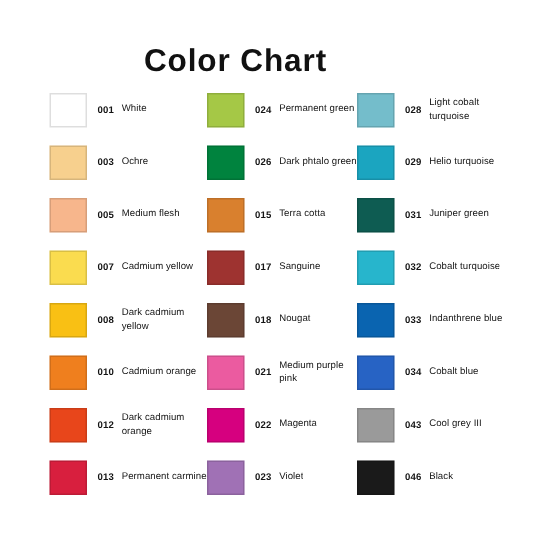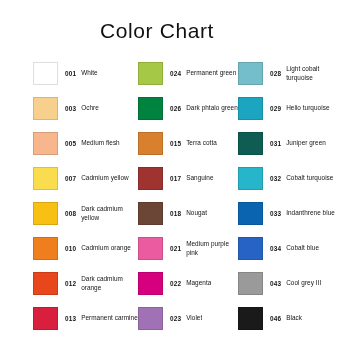--- a/index.html
+++ b/index.html
@@ -17,26 +17,26 @@
 
   #chart-page {
     position: relative;
     width: 360px;
     height: 360px;
     box-sizing: border-box;
   }
 
   #chart-title {
     position: absolute;
-    top: 19px;
+    top: 29px;
     left: 0;
     width: 314px;
     text-align: center;
     font-size: 21px;
-    font-weight: 400;
+    font-weight: 700;
     letter-spacing: 0.6px;
     color: #111111;
   }
 
   #swatch-grid {
     position: absolute;
     top: 62px;
     left: 33px;
     width: 312px;
     display: flex;

